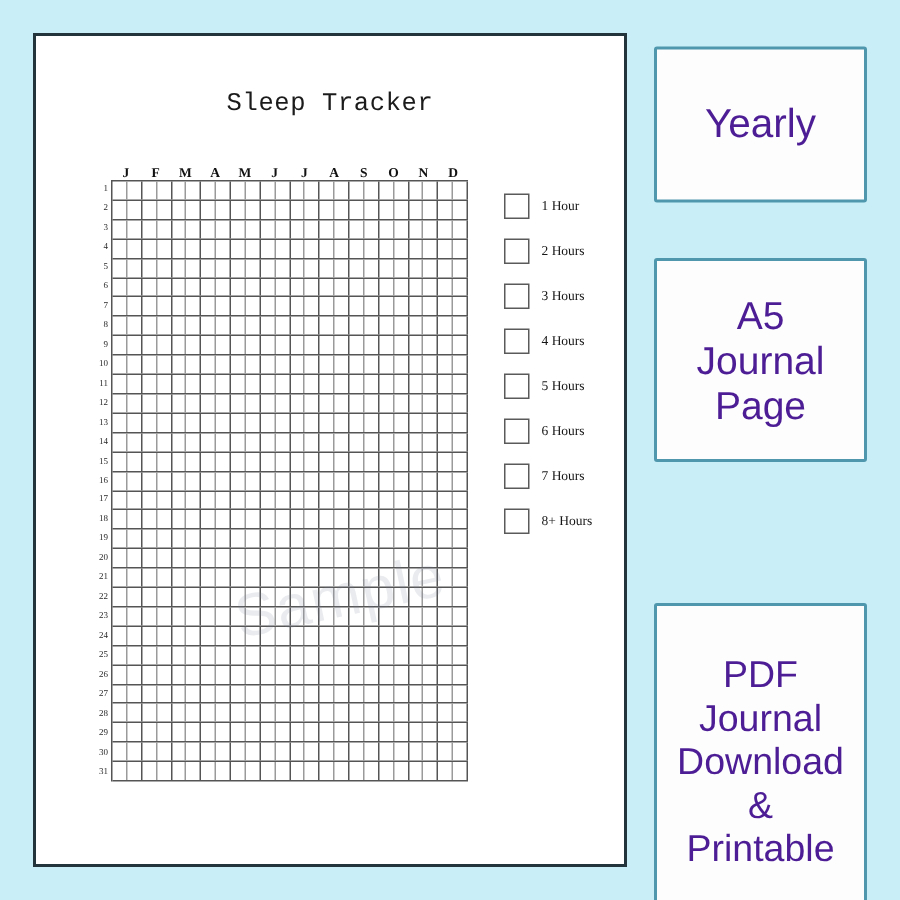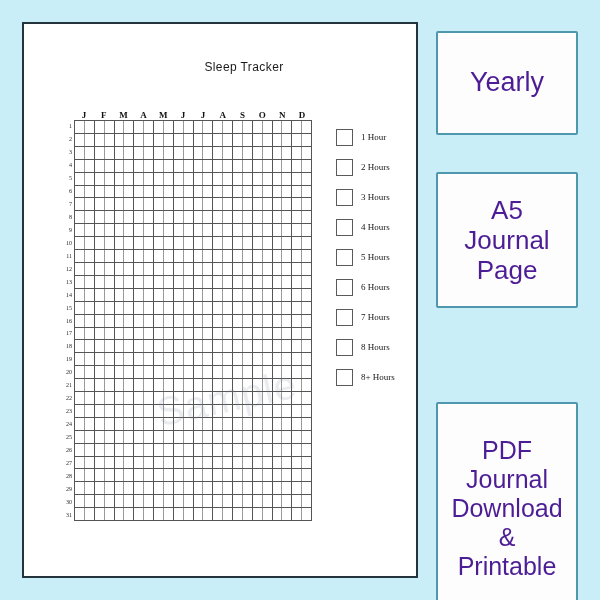--- a/index.html
+++ b/index.html
@@ -34,25 +34,24 @@
     box-sizing: border-box;
     overflow: hidden;
   }
 
   #page-title {
     position: absolute;
     left: 0;
     top: 36px;
     width: 100%;
     text-align: center;
-    font-family: Liberation Sans, sans-serif;
-    font-size: 12px;
+    font-family: Liberation Mono, monospace;
+    font-size: 17px;
     color: #1b1b1b;
     letter-spacing: 0.4px;
-    padding-left: 24px;
   }
 
   
   #tracker {
     position: absolute;
     left: 36px;
     top: 82px;
     width: 252px;
   }
 
@@ -1845,24 +1844,20 @@
         <div class="legend-row">
           <div class="legend-box"></div>
           <div class="legend-label">6 Hours</div>
         </div>
         <div class="legend-row">
           <div class="legend-box"></div>
           <div class="legend-label">7 Hours</div>
         </div>
         <div class="legend-row">
           <div class="legend-box"></div>
-          <div class="legend-label">8 Hours</div>
-        </div>
-        <div class="legend-row">
-          <div class="legend-box"></div>
           <div class="legend-label">8+ Hours</div>
         </div>
       </div>
 
     <div id="watermark">Sample</div>
 
   </div>
 
   <div class="badge" id="badge-yearly">
       <span class="bline">Yearly</span>

